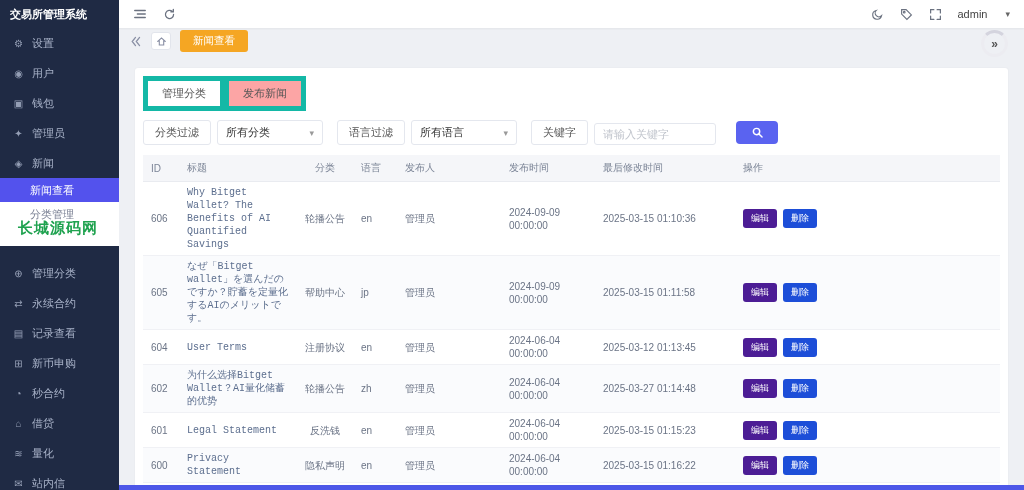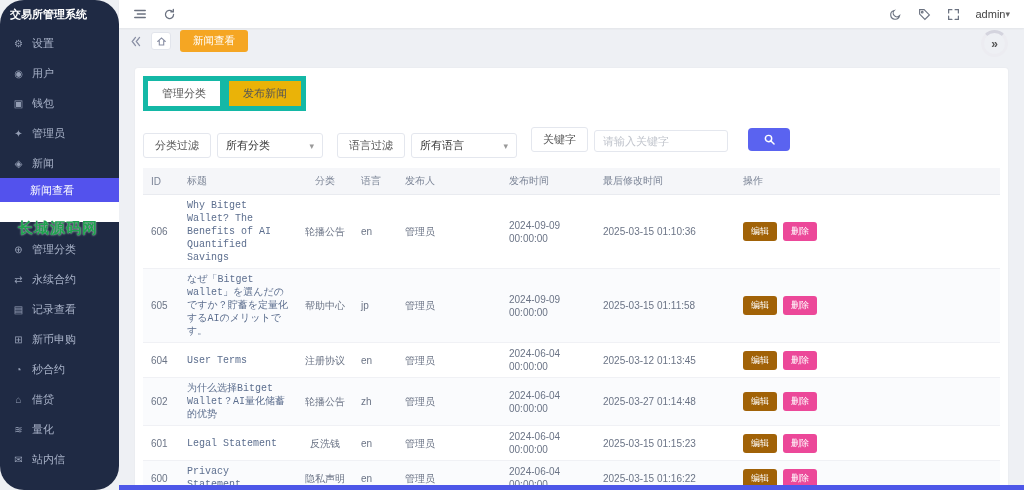--- a/index.html
+++ b/index.html
@@ -2,21 +2,21 @@
 <html><head>
 <meta charset="utf-8">
 <style>
   * { margin:0; padding:0; box-sizing:border-box; }
   html,body { width:1024px; height:490px; overflow:hidden; }
   body { font-family:"Liberation Sans", sans-serif; background:#eef0f4; }
 
   .app { display:flex; width:1024px; height:490px; }
 
   
-  .sidebar { width:119px; flex-shrink:0; background:#1f2a44; position:relative;border-radius:24px; }
+  .sidebar { width:119px; flex-shrink:0; background:#1f2a44; position:relative; }
   .brand { height:28px; line-height:28px; padding-left:10px; color:#fff; font-size:11px;
            font-weight:bold; white-space:nowrap; overflow:hidden; }
   .side-item { height:30px; display:flex; align-items:center; gap:7px; padding-left:12px;
                font-size:11px; color:#a9b3c9; cursor:pointer; white-space:nowrap; }
   .side-item .ico { width:13px; font-size:10px; opacity:.85; text-align:center; }
   .submenu { background:#fff; padding-bottom:20px; }
   .sub-item { height:24px; line-height:24px; padding-left:30px; font-size:11px; color:#7b8194;
               cursor:pointer; white-space:nowrap; }
   .sub-item.active { background:#5352ed; color:#fff; }
   .side-bottom { margin-top:12px; }
@@ -25,71 +25,71 @@
                text-shadow:0 0 2px rgba(255,255,255,.85); }
 
   
   .main { flex:1; display:flex; flex-direction:column; position:relative; min-width:0; }
 
   .topbar { height:28px; background:#fff; display:flex; align-items:center; gap:16px;
             padding:0 14px; box-shadow:0 1px 2px rgba(0,0,0,.05); }
   .topbar .spacer { flex:1; }
   .ibtn { display:inline-flex; align-items:center; justify-content:center; color:#6b7280; cursor:pointer; }
   .ibtn svg { display:block; }
-  .admin { display:flex; align-items:center; gap:0; font-size:11px; color:#444; cursor:pointer; }
+  .admin { display:flex; align-items:center; gap:18px; font-size:11px; color:#444; cursor:pointer; }
   .caret { font-size:9px; color:#666; }
 
   .tagbar { height:26px; display:flex; align-items:center; gap:9px; padding:0 10px; }
   .home-box { width:20px; height:18px; background:#fff; border:1px solid #e2e5ec; border-radius:3px;
               display:flex; align-items:center; justify-content:center; color:#8a90a5; cursor:pointer; }
   .tag-active { background:#f5a623; color:#fff; font-size:10.5px; padding:4px 13px;
                 border-radius:3px; cursor:pointer; white-space:nowrap; }
 
   .spinner { position:absolute; top:30px; right:16px; width:27px; height:27px; border-radius:50%;
              border:3px solid #ececf1; border-top-color:#d4d4de; display:flex; align-items:center;
              justify-content:center; color:#555; font-size:12px; font-weight:bold; z-index:6; cursor:pointer; }
 
   .content { flex:1; padding:14px 16px 0; overflow:hidden; }
   .card { background:#fff; border-radius:3px; padding:8px 8px 10px; height:100%;
           box-shadow:0 0 2px rgba(0,0,0,.05); }
 
   .tabs { display:flex; }
   .tab-btn { font-size:11px; padding:5px 14px; border:5px solid #14b8a6; background:#fff;
              color:#555; cursor:pointer; }
-  .tab-btn + .tab-btn { margin-left:-1px; background:#eab308;text-align:center; }
+  .tab-btn + .tab-btn { margin-left:-1px; background:#fca5a5;text-align:center; }
 
   .filters { display:flex; align-items:center; margin-top:9px; }
   .fgroup { display:flex; align-items:flex-end; gap:6px; margin-right:14px; }
   .filter-label { font-size:11px; padding:4px 11px; border:1px solid #e4e7ee; background:#fff;
                   color:#555; border-radius:3px; cursor:pointer; white-space:nowrap; }
   .select { display:flex; align-items:center; justify-content:space-between; width:106px;
             padding:4px 8px; border:1px solid #e4e7ee; border-radius:3px; font-size:11px;
-            color:#333; background:#fff; cursor:pointer; white-space:nowrap;margin-top:13px; }
+            color:#333; background:#fff; cursor:pointer; white-space:nowrap; }
   .select .caret { color:#999; }
-  .kw-input { width:134px; padding:4px 8px; border:1px solid #e4e7ee; border-radius:3px;
+  .kw-input { width:122px; padding:4px 8px; border:1px solid #e4e7ee; border-radius:3px;
               font-size:11px; color:#333; outline:none; }
   .kw-input::placeholder { color:#c0c4cc; }
   .search-btn { width:42px; height:23px; background:#5a63f0; border:none; border-radius:4px;
                 display:flex; align-items:center; justify-content:center; cursor:pointer; margin-left:6px; }
 
   table { width:100%; border-collapse:collapse; margin-top:10px; table-layout:fixed; font-size:10px; }
   th { background:#f5f6f9; color:#7c8597; font-weight:normal; text-align:left; padding:6px 8px;
        border-bottom:1px solid #e9ebf0; white-space:nowrap; }
   td { padding:4px 8px; border-bottom:1px solid #f0f1f5; color:#6b7486; line-height:1.3;
        vertical-align:middle; word-wrap:break-word; }
   tbody tr:nth-child(even) { background:#fafbfd; }
   td.col-title { color:#5c6e8e;font-family:Liberation Mono, monospace; }
   .col-id { width:36px; } .col-title { width:118px; } .col-category { width:56px;text-align:center; }
   .col-lang { width:44px; } .col-publisher { width:104px; } .col-publish_time { width:94px; }
   .col-modify_time { width:140px; } .col-actions { width:auto; }
 
   .btn { border:none; border-radius:3px; color:#fff; font-size:9px; padding:3px 8px;
          cursor:pointer; margin-right:6px; }
-  .btn-edit { background:#a16207; }
-  .btn-del  { background:#ec4899; }
+  .btn-edit { background:#4c1d95; }
+  .btn-del  { background:#1d4ed8; }
 
   .bottom-bar { position:absolute; left:0; right:0; bottom:0; height:5px; background:#4d57e8; z-index:7; }
 </style>
 </head>
 <body>
 
 <div class="app">
 
   <aside class="sidebar">
     <div class="brand">交易所管理系统</div>
@@ -110,20 +110,21 @@
           <span class="ico">✦</span>
           <span class="lbl">管理员</span>
         </div>
         <div class="side-item">
           <span class="ico">◈</span>
           <span class="lbl">新闻</span>
         </div>
       </nav>
     <div class="submenu" id="side-sub">
         <div class="sub-item active">新闻查看</div>
+        <div class="sub-item">分类管理</div>
       </div>
     <nav class="side-bottom" id="side-bottom">
         <div class="side-item">
           <span class="ico">⊕</span>
           <span class="lbl">管理分类</span>
         </div>
         <div class="side-item">
           <span class="ico">⇄</span>
           <span class="lbl">永续合约</span>
         </div>

